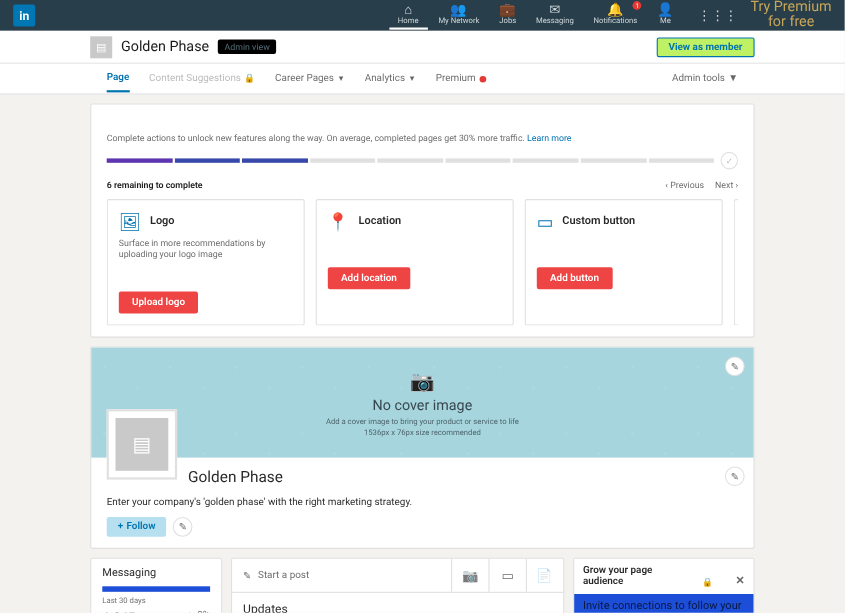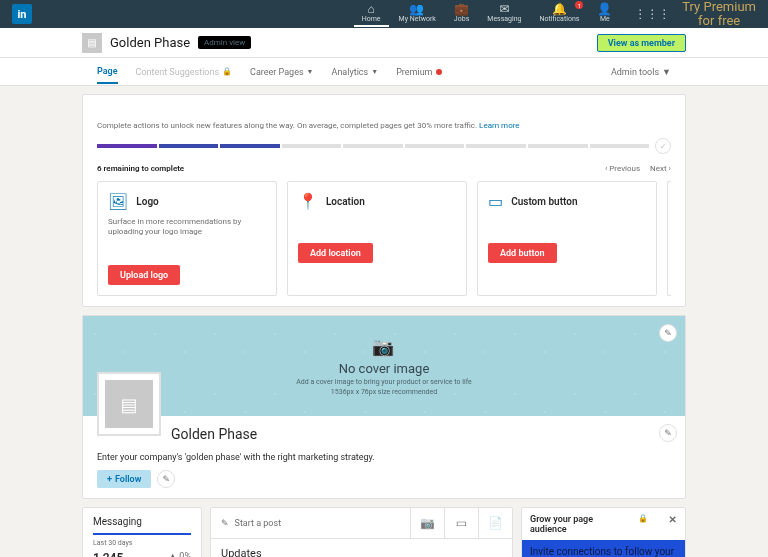--- a/index.html
+++ b/index.html
@@ -61,32 +61,32 @@
 .profile-logo{position:absolute;top:-44px;left:14px;width:64px;height:64px;background:#fff;border:2px solid #e0e0e0;display:flex;align-items:center;justify-content:center}
 .profile-logo-inner{width:48px;height:48px;background:#c9c9c9;display:flex;align-items:center;justify-content:center;color:#fff;font-size:18px}
 .profile-name{font-size:14px;font-weight:400;margin-left:74px}
 .profile-followers{font-size:8px;color:#00000099;margin-left:74px;margin-top:1px}
 .profile-tagline{font-size:9px;color:#000000d9;margin-top:10px}
 .profile-actions{display:flex;align-items:center;gap:6px;margin-top:8px}
 .follow-btn{background:#b6dff0;color:#0073b1;border:none;padding:4px 10px;font-size:9px;font-weight:600;border-radius:2px;display:flex;align-items:center;gap:3px}
 .bottom-row{display:flex;gap:8px}
 .dashboard{width:120px;padding:8px 10px}
 .dash-title{font-size:10px;font-weight:400}
-.dash-sub{font-size:7px;color:#00000099;margin-top:6px;border-top:2px solid #1d4ed8;padding-top:4px}
+.dash-sub{font-size:7px;color:#00000099;margin-top:6px;border-top:5px solid #1d4ed8;padding-top:4px}
 .dash-stats{display:flex;justify-content:space-between;margin-top:4px}
 .dash-num{font-size:12px;font-weight:600}
 .dash-pct{font-size:9px;color:#00000099}
 .start-post{flex:1}
 .post-row{display:flex;align-items:center;border-bottom:1px solid #e0e0e0}
 .post-input{flex:1;padding:8px 10px;font-size:9px;color:#00000099;display:flex;align-items:center;gap:6px}
 .post-icons{display:flex}
 .post-icons .pi{width:34px;height:30px;border-left:1px solid #e0e0e0;display:flex;align-items:center;justify-content:center;color:#00000099;font-size:12px}
 .updates-title{padding:8px 10px;font-size:11px;font-weight:400}
 .grow-card{width:165px}
-.grow-head{padding:6px 8px;font-size:9px;font-weight:600;display:flex;align-items:flex-start;gap:20px}
+.grow-head{padding:6px 8px;font-size:9px;font-weight:600;display:flex;align-items:flex-end;gap:20px}
 .grow-head .lock{color:#c49b3f;font-size:8px}
 .grow-head .close{margin-left:auto;color:#00000099;font-size:10px}
 .grow-sub{background:#1d4ed8;padding:6px 8px;font-size:10px;color:#000000b3}
 .grow-invite{padding:6px 8px;display:flex;justify-content:flex-end}
 .invite-btn{color:#0073b1;font-size:8px;border:1px solid #0073b1;padding:2px 8px;border-radius:2px;opacity:0.5}
 </style>
 </head>
 <body>
 
 <div class="topnav">

